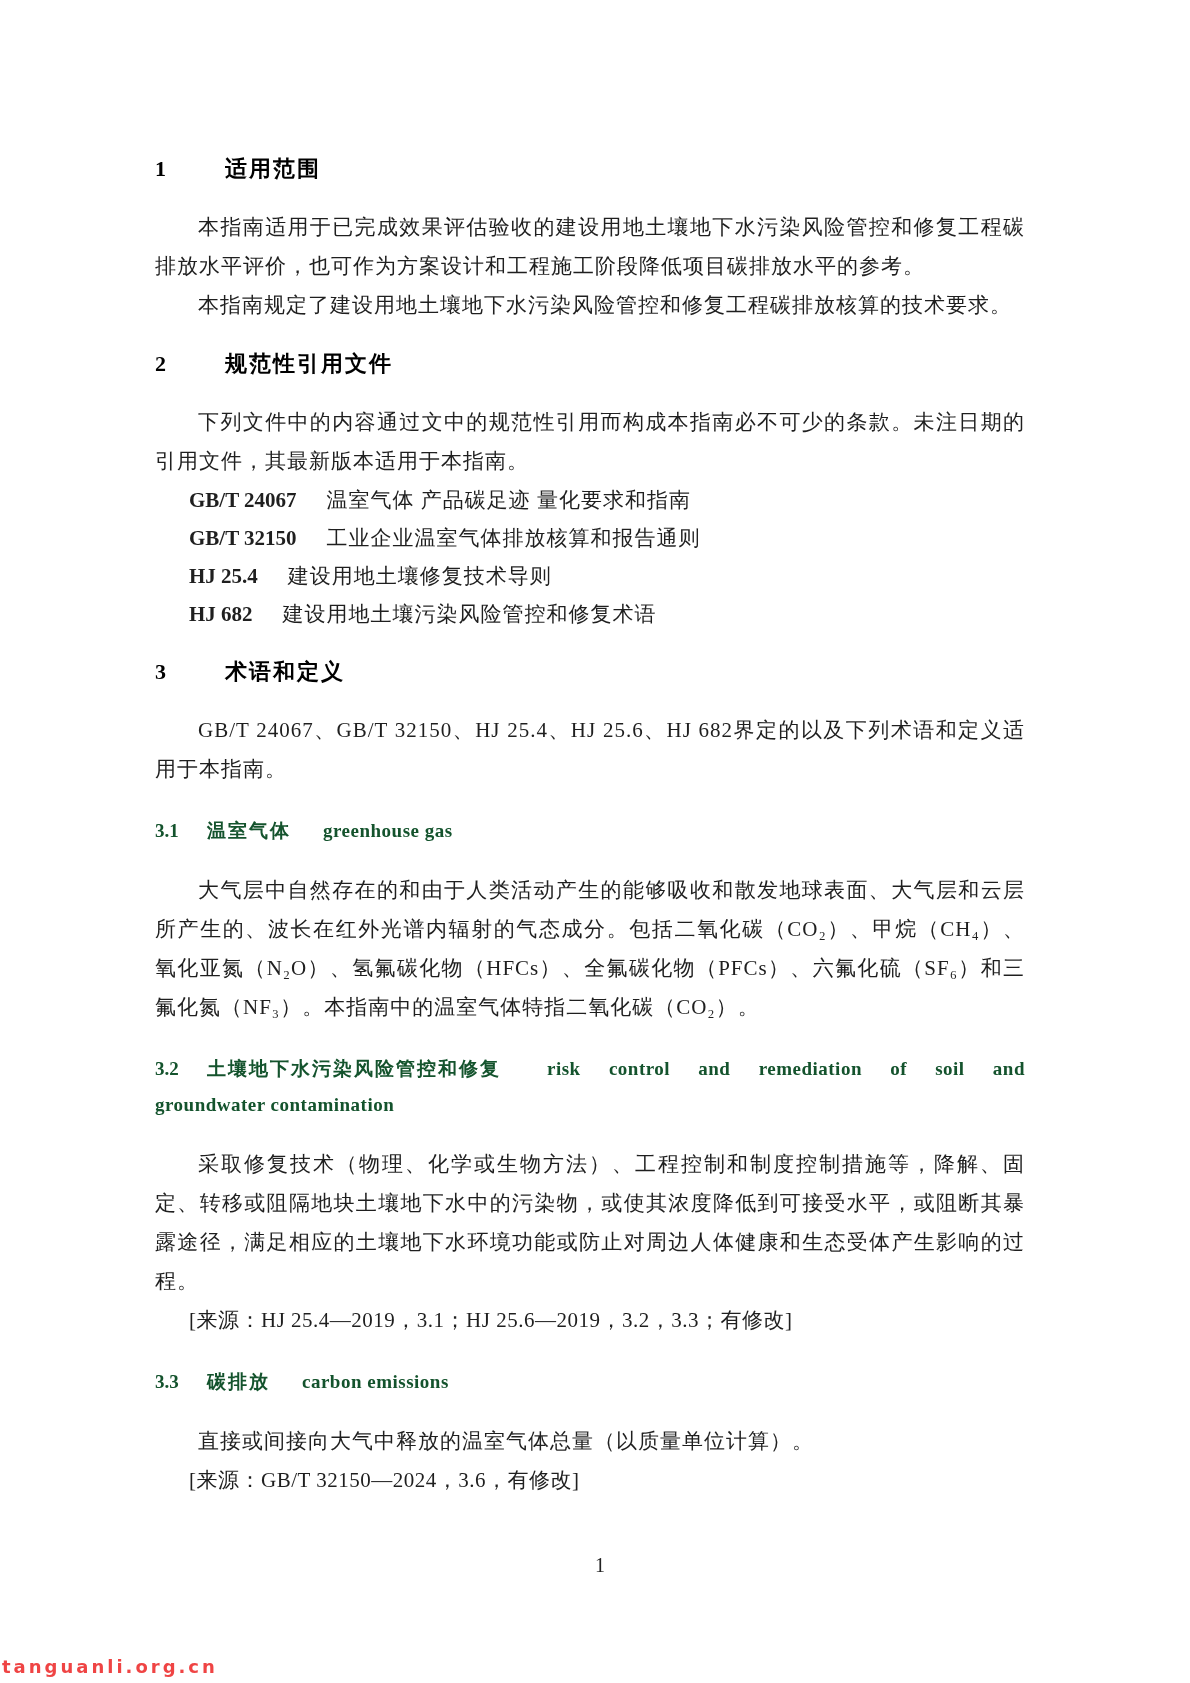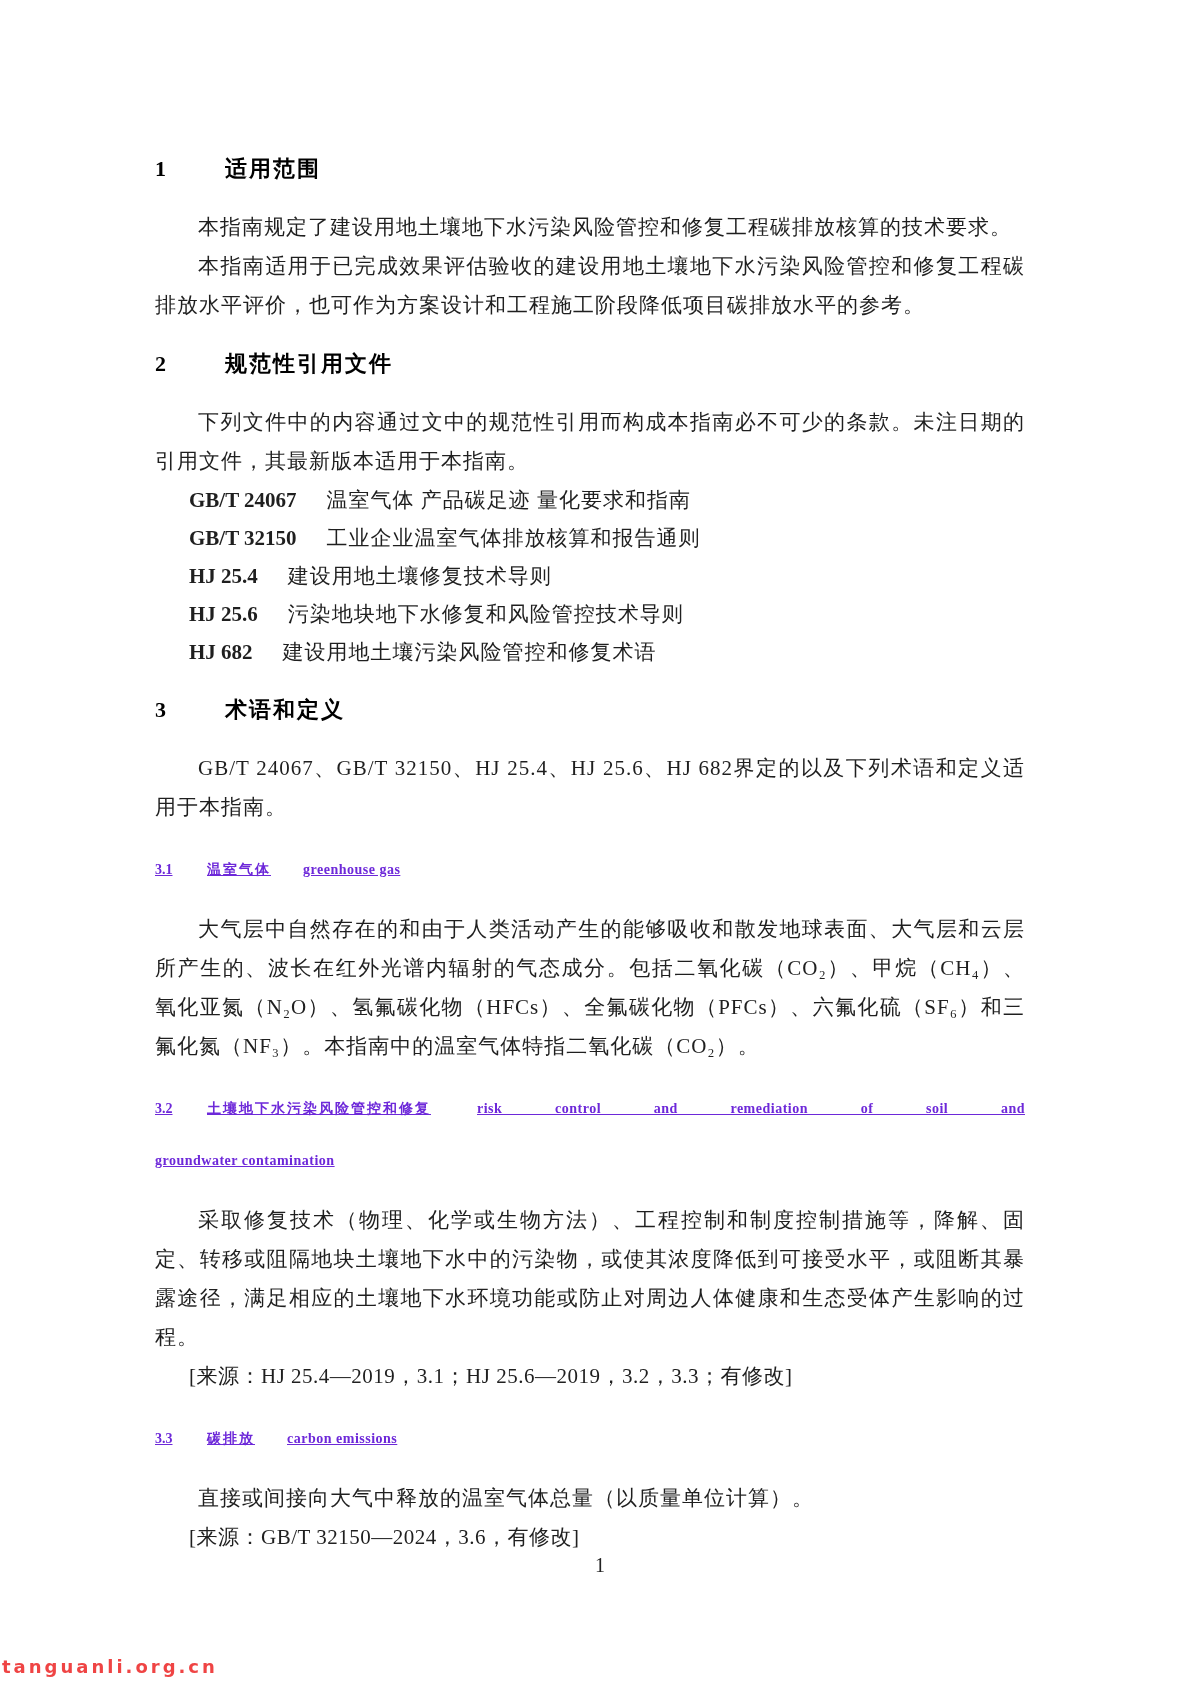--- a/index.html
+++ b/index.html
@@ -34,41 +34,40 @@
     display: inline-block;
   }
   .h-zh {
     font-family: "Liberation Sans", "DejaVu Sans", sans-serif;
     font-weight: bold;
     letter-spacing: 2px;
   }
   
   .sub-h {
     margin: 26px 0 24px 0;
-    font-size: 14px;
+    font-size: 19px;
     line-height: 32px;
     font-weight: bold;
-    color: #6d28d9;
-    text-decoration: underline;
+    color: #14532d;
   }
   .sub-h .h-line1 { display: flex; align-items: baseline; }
   .sub-h .h-num { min-width: 52px; }
   .h-en {
     font-family: "Liberation Serif", "DejaVu Serif", serif;
     font-weight: bold;
     letter-spacing: 0.5px;
   }
   .h-en.gap { margin-left: 32px; }
   .h-en.spread {
     flex: 1;
     margin-left: 46px;
     text-align: justify;
     text-align-last: justify;
   }
-  .h-line2 { margin-top: 20px; }
+  .h-line2 { margin-top: 4px; }
   
   .body-p {
     margin: 0;
     font-size: 21px;
     line-height: 39px;
     letter-spacing: 1px;
     text-align: justify;
     text-indent: 2.05em;
   }
   .source-p {
@@ -108,40 +107,37 @@
 </style>
 </head>
 <body>
 
 <main class="content">
 
   <h2 class="sec-h">
     <span class="h-num">1</span>
     <span class="h-zh">适用范围</span>
   </h2>
+  <p class="body-p">本指南适用于已完成效果评估验收的建设用地土壤地下水污染风险管控和修复工程碳排放水平评价，也可作为方案设计和工程施工阶段降低项目碳排放水平的参考。</p>
   <p class="body-p">本指南规定了建设用地土壤地下水污染风险管控和修复工程碳排放核算的技术要求。</p>
-  <p class="body-p">本指南适用于已完成效果评估验收的建设用地土壤地下水污染风险管控和修复工程碳排放水平评价，也可作为方案设计和工程施工阶段降低项目碳排放水平的参考。</p>
 
   <h2 class="sec-h">
     <span class="h-num">2</span>
     <span class="h-zh">规范性引用文件</span>
   </h2>
   <p class="body-p">下列文件中的内容通过文中的规范性引用而构成本指南必不可少的条款。未注日期的引用文件，其最新版本适用于本指南。</p>
   <div class="ref-list">
     <div class="ref-item">
       <span class="ref-code">GB/T 24067</span><span class="ref-title">温室气体 产品碳足迹 量化要求和指南</span>
     </div>
     <div class="ref-item">
       <span class="ref-code">GB/T 32150</span><span class="ref-title">工业企业温室气体排放核算和报告通则</span>
     </div>
     <div class="ref-item">
       <span class="ref-code">HJ 25.4</span><span class="ref-title">建设用地土壤修复技术导则</span>
-    </div>
-    <div class="ref-item">
-      <span class="ref-code">HJ 25.6</span><span class="ref-title">污染地块地下水修复和风险管控技术导则</span>
     </div>
     <div class="ref-item">
       <span class="ref-code">HJ 682</span><span class="ref-title">建设用地土壤污染风险管控和修复术语</span>
     </div>
   </div>
 
   <h2 class="sec-h">
     <span class="h-num">3</span>
     <span class="h-zh">术语和定义</span>
   </h2>

